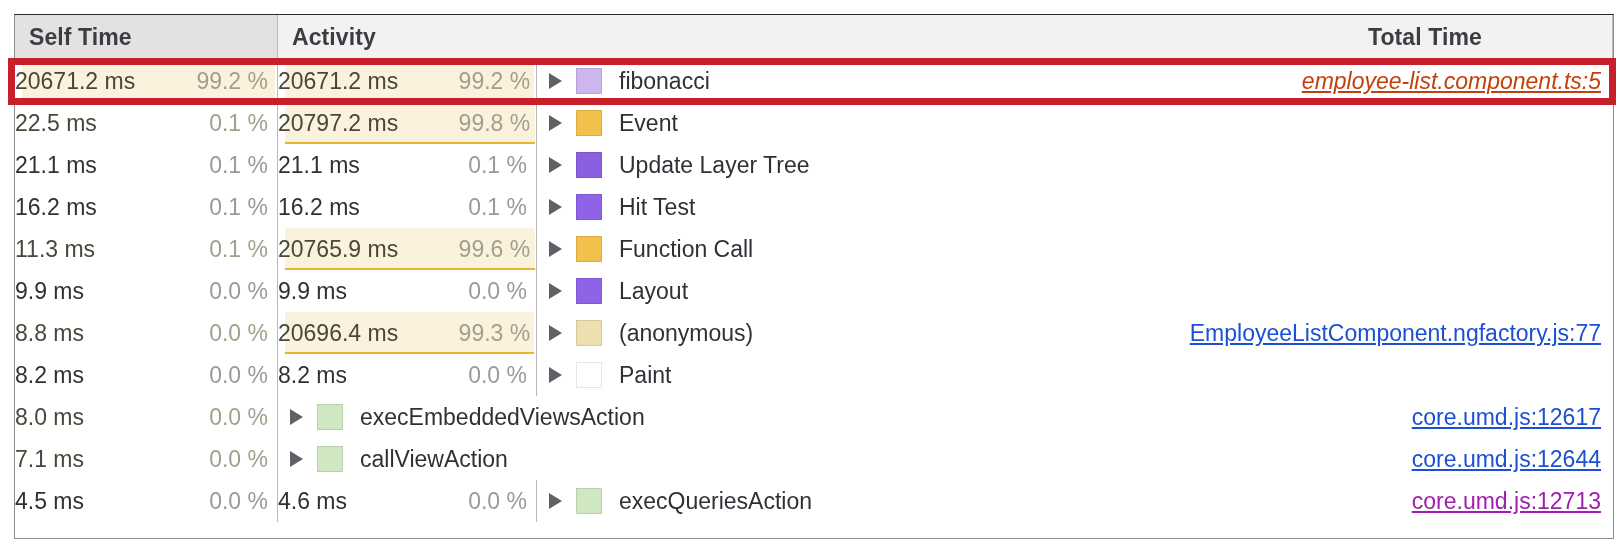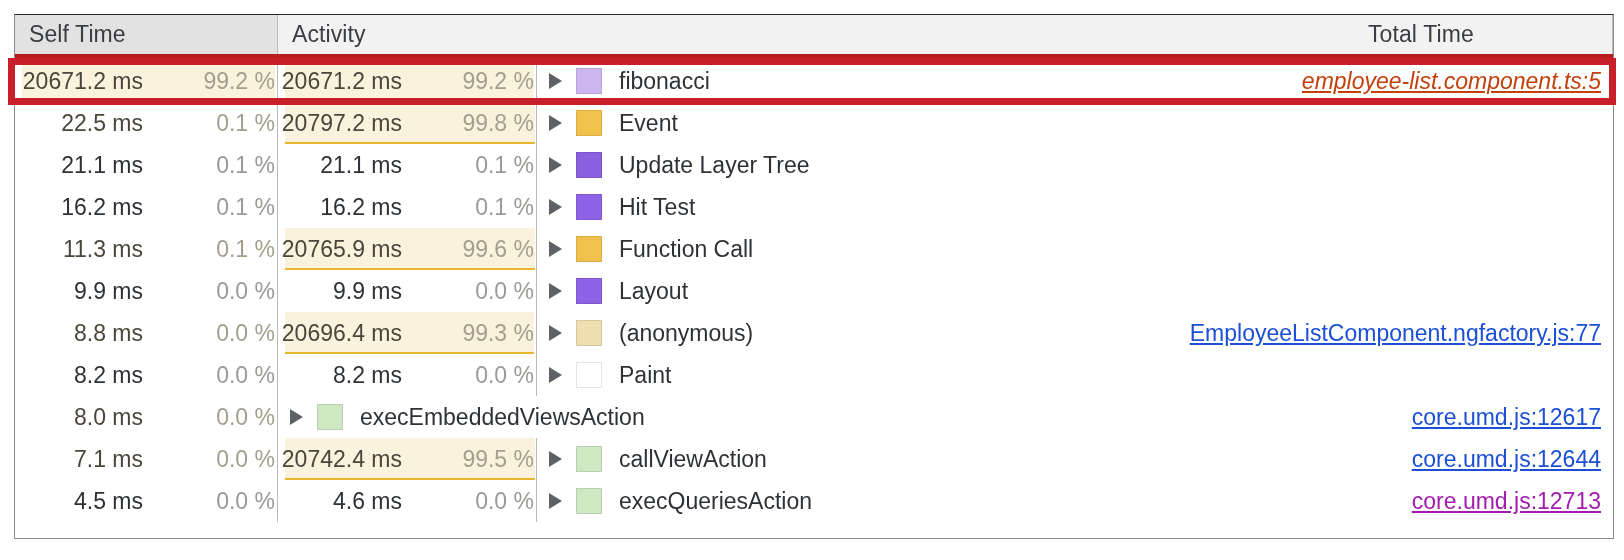--- a/index.html
+++ b/index.html
@@ -33,22 +33,23 @@
     border: 1px solid #8c8c8c;
     border-top-color: #2a2a2a;
     background: #ffffff;
   }
 
   
   .thead {
     display: flex;
     height: 45px;
     box-sizing: border-box;
-    border-bottom: 6px solid #b91c1c;
+    border-bottom: 1px solid #b91c1c;
     background: #7f1d1d;
+    font-weight: bold;
   }
   .th {
     box-sizing: border-box;
     display: flex;
     align-items: center;
     font-size: 23px;
     color: #3a3d41;
     padding-left: 14px;
     letter-spacing: .1px;
     background: #f2f2f2;
@@ -69,22 +70,22 @@
     background: #ffffff;
   }
 
   
   .cell-num {
     position: relative;
     box-sizing: border-box;
     border-right: 1px solid #b9b9b9;
     display: flex;
     align-items: center;
-    justify-content: flex-end;
-    padding-right: 2px;
+    justify-content: space-between;
+    padding-right: 9px;
     overflow: hidden;
   }
   .cell-self  { width: 263px; }
   .cell-total { width: 259px; }
 
   
   .bar {
     position: absolute;
     left: 7px;
     top: 0;
@@ -335,25 +336,20 @@
             <span class="act-name">execEmbeddedViewsAction</span>
             <span class="act-spacer"></span>
             <span class="act-link" style="color: rgb(26, 79, 214);">core.umd.js:12617</span>
           </div>
         </div>
         <div class="row hl">
           <div class="cell-num cell-self">
             <span class="num-val">7.1 ms</span>
             <span class="num-pct">0.0 %</span>
           </div>
-          <div class="cell-num cell-total">
-            <div class="bar" style="width: calc(99.5% - 7px); background: rgb(250, 242, 220); border-bottom-color: rgb(232, 181, 46);"></div>
-            <span class="num-val">20742.4 ms</span>
-            <span class="num-pct">99.5 %</span>
-          </div>
           <div class="cell-act">
             <span class="tri"></span>
             <span class="swatch" style="background: rgb(207, 232, 194);"></span>
             <span class="act-name">callViewAction</span>
             <span class="act-spacer"></span>
             <span class="act-link" style="color: rgb(26, 79, 214);">core.umd.js:12644</span>
           </div>
         </div>
         <div class="row">
           <div class="cell-num cell-self">

